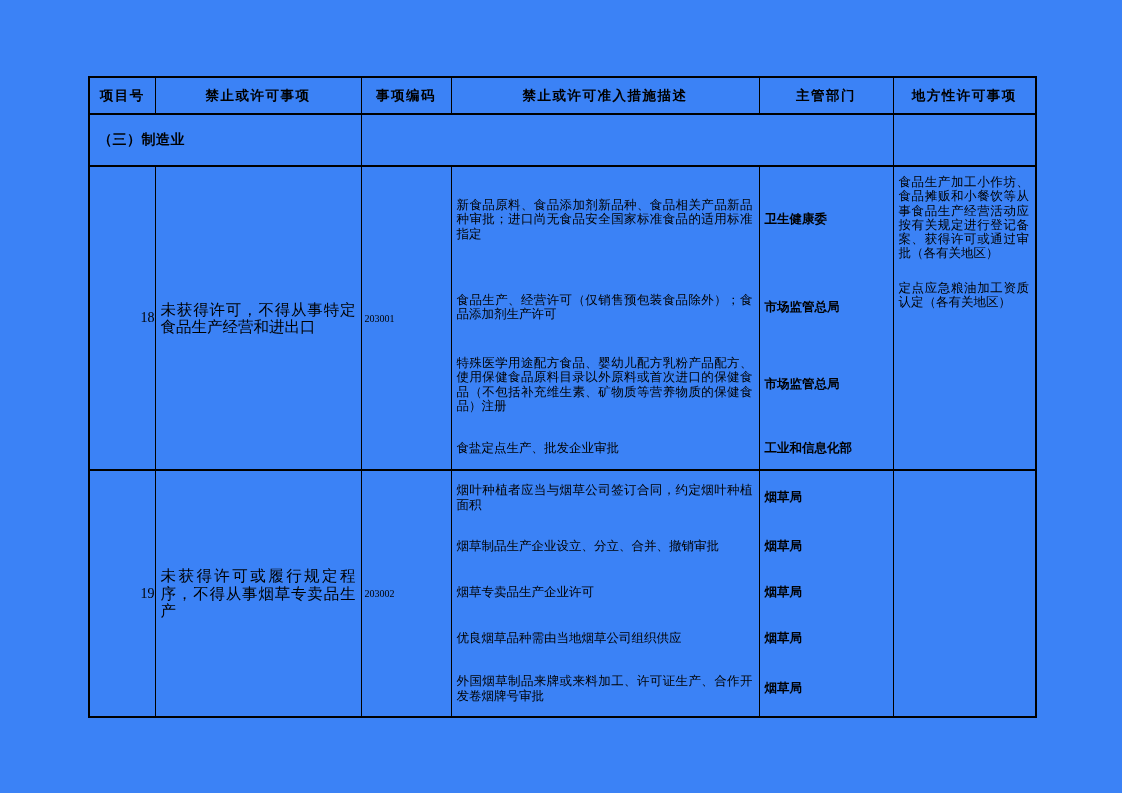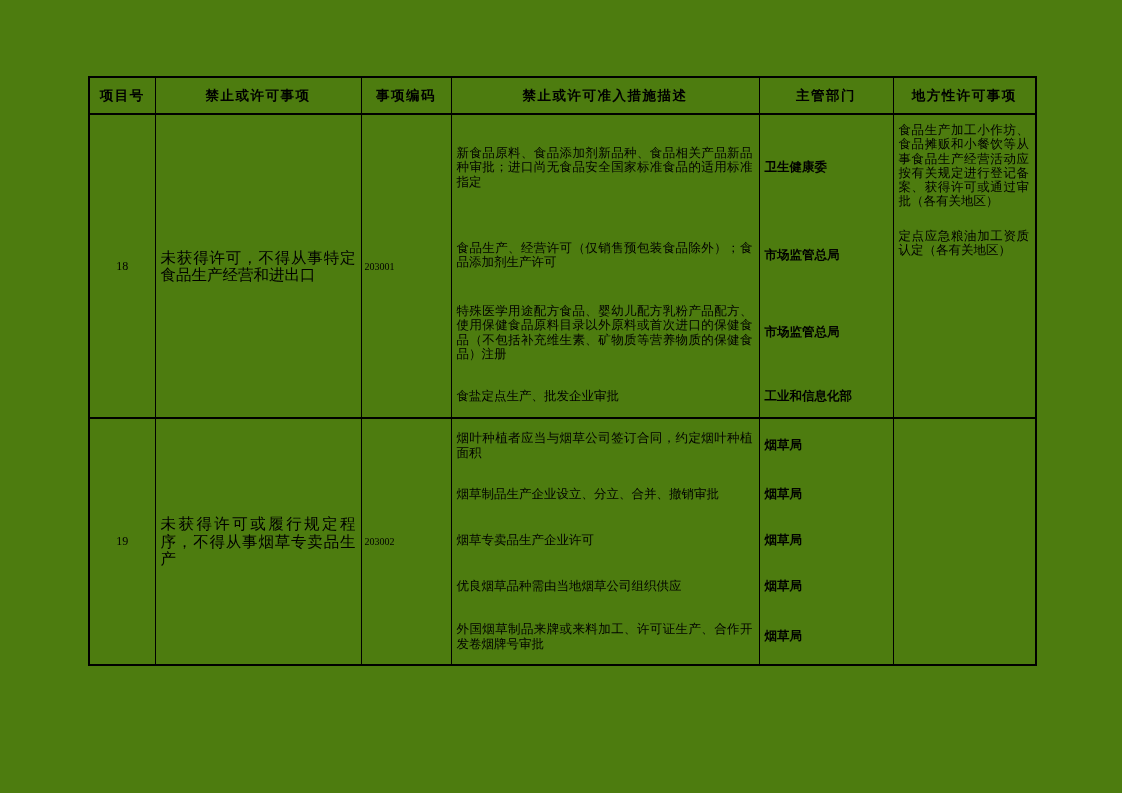--- a/index.html
+++ b/index.html
@@ -1,21 +1,21 @@
 <!DOCTYPE html>
 <html><head>
 <meta charset="utf-8">
 <style>
   * { margin:0; padding:0; box-sizing:border-box; }
   html,body { background:#e9e9e9; }
   .page {
     position:relative;
     width:1122px; height:793px;
     margin:0 auto;
-    background:#4d7c0f;
+    background:#3b82f6;
     color:#000000;
     font-family:"Liberation Serif", serif;
     overflow:hidden;
   }
   table.doc-table {
     position:absolute;
     left:88px; top:76px;
     width:947px;
     border-collapse:collapse;
     table-layout:fixed;
@@ -38,22 +38,22 @@
   }
   tr.section-row { height:52px; }
   td.section-cell {
     font-size:14px;
     font-weight:bold;
     text-align:left;
     padding-left:8px;
     letter-spacing:0.5px;
   }
   td.cell-id {
-    text-align:center;
-    font-size:12px;
+    text-align:right;
+    font-size:14px;
   }
   td.cell-item {
     font-size:15.5px;
     line-height:17.5px;
     text-align:justify;
     padding:0 5px;
   }
   td.cell-code {
     font-size:10px;
     text-align:left;
@@ -110,20 +110,25 @@
       <tr class="header-row">
         <th>项目号</th>
         <th>禁止或许可事项</th>
         <th>事项编码</th>
         <th>禁止或许可准入措施描述</th>
         <th>主管部门</th>
         <th>地方性许可事项</th>
       </tr>
     </thead>
     <tbody>
+      <tr class="section-row">
+        <td class="section-cell" colspan="2">（三）制造业</td>
+        <td colspan="3"></td>
+        <td></td>
+      </tr>
 
       <tr class="data-row">
         <td class="cell-id">18</td>
         <td class="cell-item">未获得许可，不得从事特定食品生产经营和进出口</td>
         <td class="cell-code">203001</td>
         <td class="cell-measures">
           <div class="m-block" style="height:105px">
               <p>新食品原料、食品添加剂新品种、食品相关产品新品种审批；进口尚无食品安全国家标准食品的适用标准指定</p>
             </div>
           <div class="m-block" style="height:70px">

